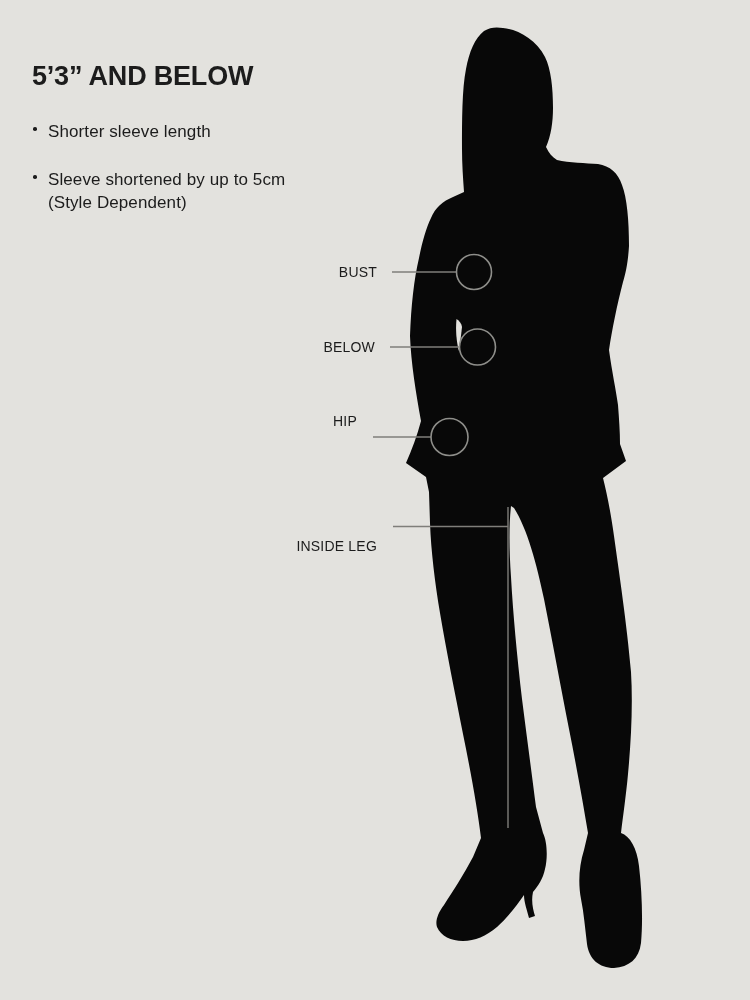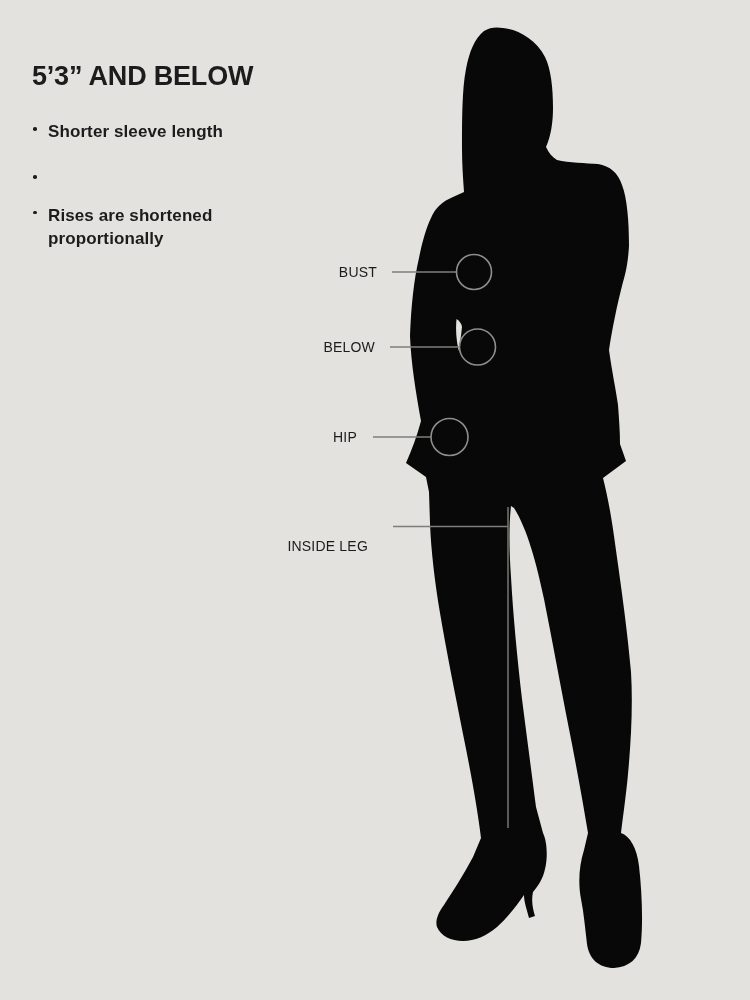--- a/index.html
+++ b/index.html
@@ -32,21 +32,20 @@
     font-size: 27px; font-weight: bold;
     letter-spacing: -0.2px;
     line-height: 28px;
     white-space: nowrap;
   }
 
   .notes { position: absolute; left: 33px; top: 120px; width: 270px; }
   .note {
     display: flex; align-items: flex-start;
     margin: 0 0 25px 0;
-    font-weight: bold;
   }
   .dot {
     flex: 0 0 auto;
     width: 3.5px; height: 3.5px; border-radius: 50%;
     background: var(--text);
     margin: 7px 11.5px 0 0;
   }
   .note-text {
     font-size: 17px; line-height: 23px;
     letter-spacing: 0.1px;
@@ -56,42 +55,39 @@
 
   .m-label {
     position: absolute;
     font-size: 14px; line-height: 16px;
     letter-spacing: 0.2px;
     white-space: nowrap;
     text-align: right;
   }
   .m-label.bust  { right: 373px; top: 264px; }
   .m-label.waist { right: 375px; top: 339px; }
-  .m-label.hip   { right: 393px; top: 429px; text-align: right; }
-  .m-label.inside-leg { right: 382px; top: 538px; }
+  .m-label.hip   { right: 393px; top: 413px; text-align: right; }
+  .m-label.inside-leg { right: 373px; top: 538px; }
 </style>
 </head>
 <body>
 
 <div class="canvas">
 
   <h1 class="page-title">5’3” AND BELOW</h1>
 
   <div class="notes">
     <div class="note">
       <span class="dot"></span>
       <span class="note-text">Shorter sleeve length</span>
     </div>
     <div class="note">
       <span class="dot"></span>
-    </div>
-    <div class="note">
-      <span class="dot"></span>
-      <span class="note-text">Rises are shortened
-proportionally</span>
+      <span class="note-text">Sleeve shortened by up to 5cm
+(Style Dependent)</span>
     </div>
   </div>
 
   <svg class="figure-svg" viewBox="0 0 750 1000">
 
     <path class="silhouette" d="
       M503 28
       C517 29 536 39 545 57
       C551 69 553 88 553 108
       C553 122 551 136 546 147

